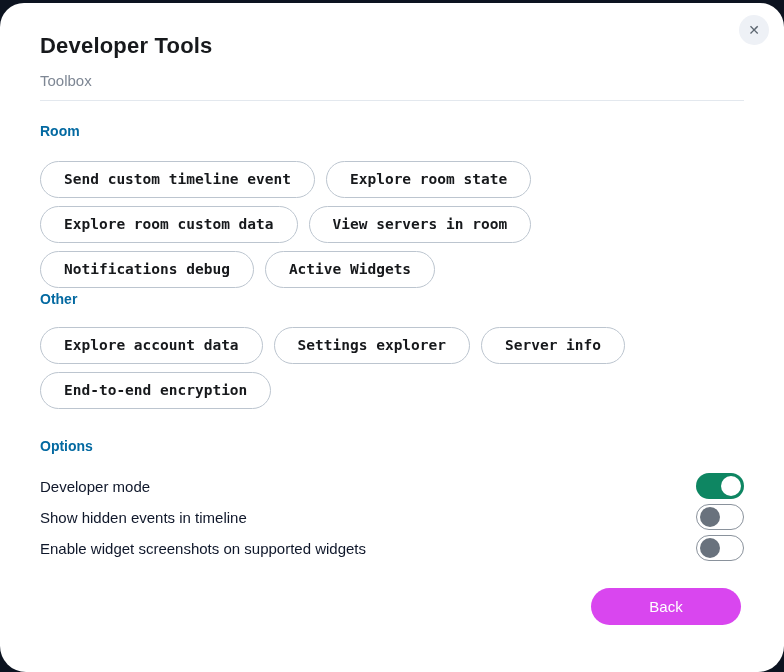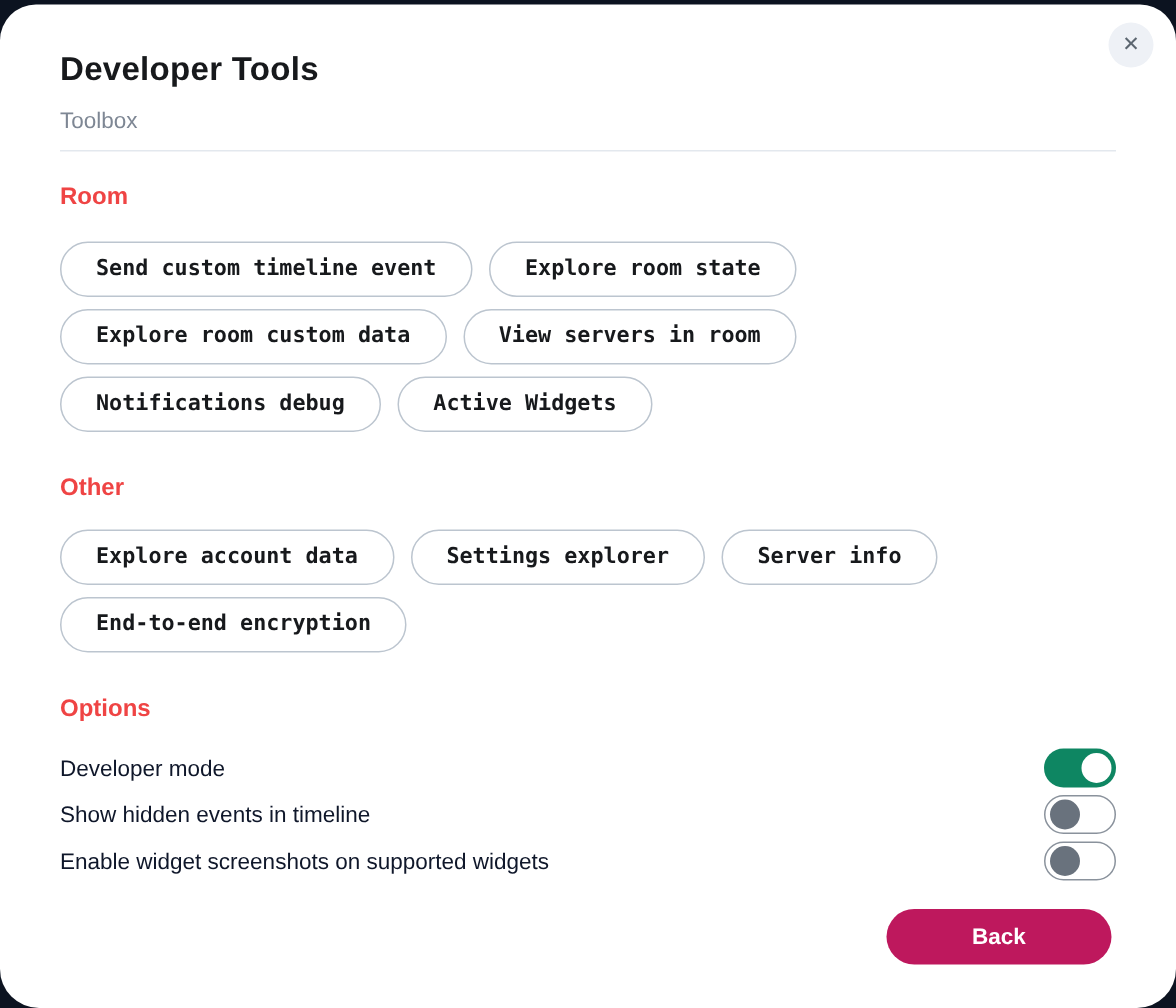--- a/index.html
+++ b/index.html
@@ -44,27 +44,27 @@
     line-height: 18px;
     color: #7E8794;
   }
   .divider {
     margin-top: 10px;
     border: none;
     border-top: 1px solid #E3E8EE;
     height: 0;
   }
   .section-heading {
-    font-size: 16px;
+    font-size: 14px;
     line-height: 23px;
     font-weight: bold;
-    color: #ef4444;
+    color: #0369a1;
   }
   .heading-room   { margin-top: 19px; }
-  .heading-other  { margin-top: 26px; }
+  .heading-other  { }
   .heading-options{ margin-top: 26px; }
   .btn-rows {
     display: flex;
     flex-wrap: wrap;
     gap: 8px 11px;
   }
   .rows-room  { margin-top: 18px; }
   .rows-other { margin-top: 16px; }
   .pill-btn {
     height: 37px;
@@ -114,26 +114,27 @@
     margin-top: 19px;
     display: flex;
     justify-content: flex-end;
     padding-right: 3px;
   }
   .back-btn {
     min-width: 150px;
     height: 37px;
     border: none;
     border-radius: 19px;
-    background: #be185d;
+    background: #d946ef;
     color: #ffffff;
     font-family: "Liberation Sans", sans-serif;
-    font-weight: bold;
+    font-weight: normal;
     font-size: 15px;
     cursor: pointer;
+    margin-top: 8px;
   }
 </style>
 </head>
 <body>
 
 <div class="dialog">
 
   <button class="close-btn">✕</button>
 
   <h1 class="title">Developer Tools</h1>

